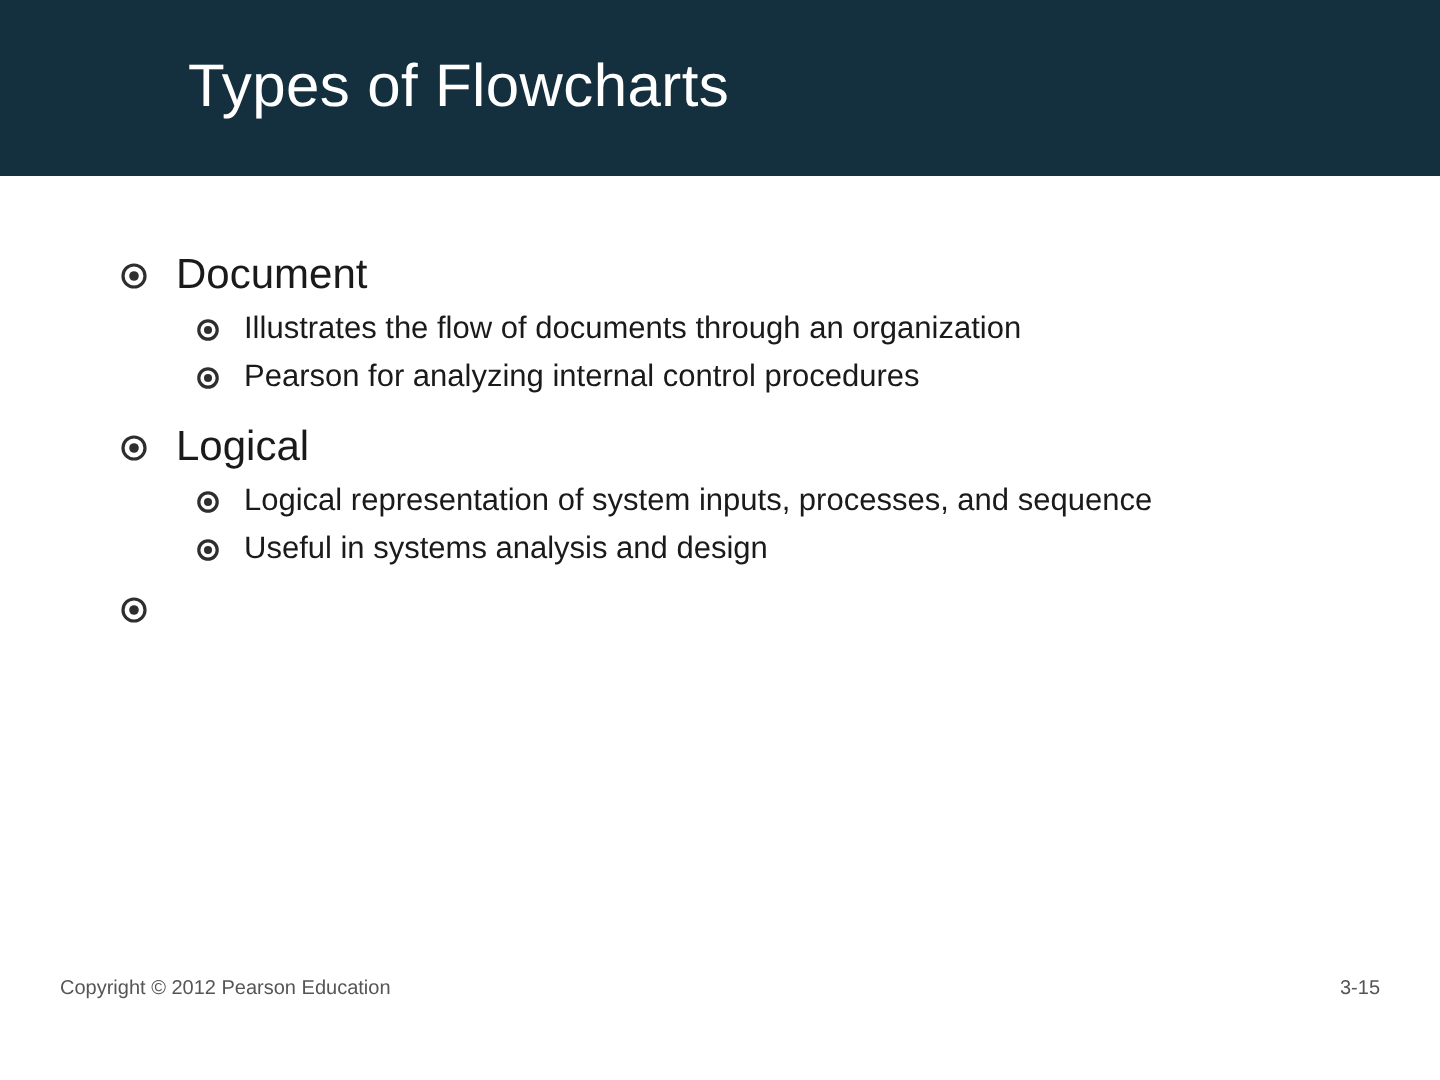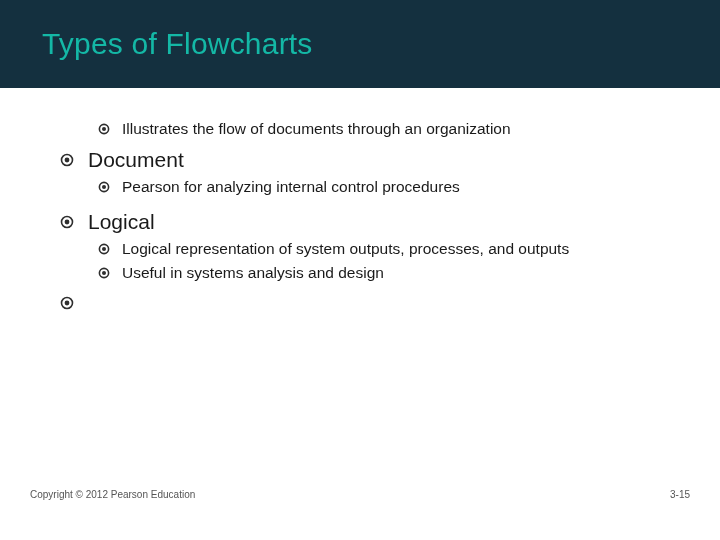--- a/index.html
+++ b/index.html
@@ -1,19 +1,19 @@
 <!DOCTYPE html>
 <html><head>
 <meta charset="utf-8">
 <style>
   * { margin: 0; padding: 0; box-sizing: border-box; }
   html, body { width: 720px; height: 540px; font-family: Arial, Helvetica, sans-serif; background: #fff; color: #1a1a1a; }
   .slide { width: 720px; height: 540px; position: relative; }
   .titlebar { width: 100%; height: 88px; background: #14303f; display: flex; align-items: center; }
-  .titlebar h1 { color: #14b8a6; font-size: 30px; font-weight: 400; padding-left: 42px; letter-spacing: 0.2px; }
+  .titlebar h1 { color: #ffffff; font-size: 30px; font-weight: 400; padding-left: 94px; letter-spacing: 0.2px; }
   .content { padding: 28px 0 0 60px; }
   .bullet { display: flex; align-items: center; margin-bottom: 6px; }
   .bullet .icon { width: 14px; height: 14px; flex: 0 0 14px; margin-right: 14px; }
   .bullet .icon circle.outer { fill: none; stroke: #2e2e2e; stroke-width: 1.6; }
   .bullet .icon circle.inner { fill: #2e2e2e; }
   .lvl1 { font-size: 21px; font-weight: 400; margin-left: 0; margin-top: 10px; }
   .lvl2 { font-size: 15.5px; font-weight: 400; margin-left: 38px; margin-top: 4px; }
   .lvl2 .icon { width: 12px; height: 12px; flex: 0 0 12px; margin-right: 12px; }
   .group { margin-bottom: 14px; }
   .footer { position: absolute; bottom: 40px; left: 30px; right: 30px; display: flex; justify-content: space-between; font-size: 10px; color: #555; }
@@ -23,33 +23,33 @@
 
 <div class="slide">
 
   <div class="titlebar">
     <h1>Types of Flowcharts</h1>
   </div>
 
   <div class="content">
 
     <div class="group">
+      <div class="bullet lvl1">
+        <svg class="icon" viewBox="0 0 14 14">
+            <circle class="outer" cx="7" cy="7" r="5.5"></circle>
+            <circle class="inner" cx="7" cy="7" r="2.4"></circle>
+          </svg>
+        <span>Document</span>
+      </div>
       <div class="bullet lvl2">
         <svg class="icon" viewBox="0 0 12 12">
             <circle class="outer" cx="6" cy="6" r="4.6"></circle>
             <circle class="inner" cx="6" cy="6" r="2"></circle>
           </svg>
         <span>Illustrates the flow of documents through an organization</span>
-      </div>
-      <div class="bullet lvl1">
-        <svg class="icon" viewBox="0 0 14 14">
-            <circle class="outer" cx="7" cy="7" r="5.5"></circle>
-            <circle class="inner" cx="7" cy="7" r="2.4"></circle>
-          </svg>
-        <span>Document</span>
       </div>
       <div class="bullet lvl2">
         <svg class="icon" viewBox="0 0 12 12">
             <circle class="outer" cx="6" cy="6" r="4.6"></circle>
             <circle class="inner" cx="6" cy="6" r="2"></circle>
           </svg>
         <span>Pearson for analyzing internal control procedures</span>
       </div>
     </div>
 
@@ -59,21 +59,21 @@
             <circle class="outer" cx="7" cy="7" r="5.5"></circle>
             <circle class="inner" cx="7" cy="7" r="2.4"></circle>
           </svg>
         <span>Logical</span>
       </div>
       <div class="bullet lvl2">
         <svg class="icon" viewBox="0 0 12 12">
             <circle class="outer" cx="6" cy="6" r="4.6"></circle>
             <circle class="inner" cx="6" cy="6" r="2"></circle>
           </svg>
-        <span>Logical representation of system outputs, processes, and outputs</span>
+        <span>Logical representation of system inputs, processes, and sequence</span>
       </div>
       <div class="bullet lvl2">
         <svg class="icon" viewBox="0 0 12 12">
             <circle class="outer" cx="6" cy="6" r="4.6"></circle>
             <circle class="inner" cx="6" cy="6" r="2"></circle>
           </svg>
         <span>Useful in systems analysis and design</span>
       </div>
     </div>
 

